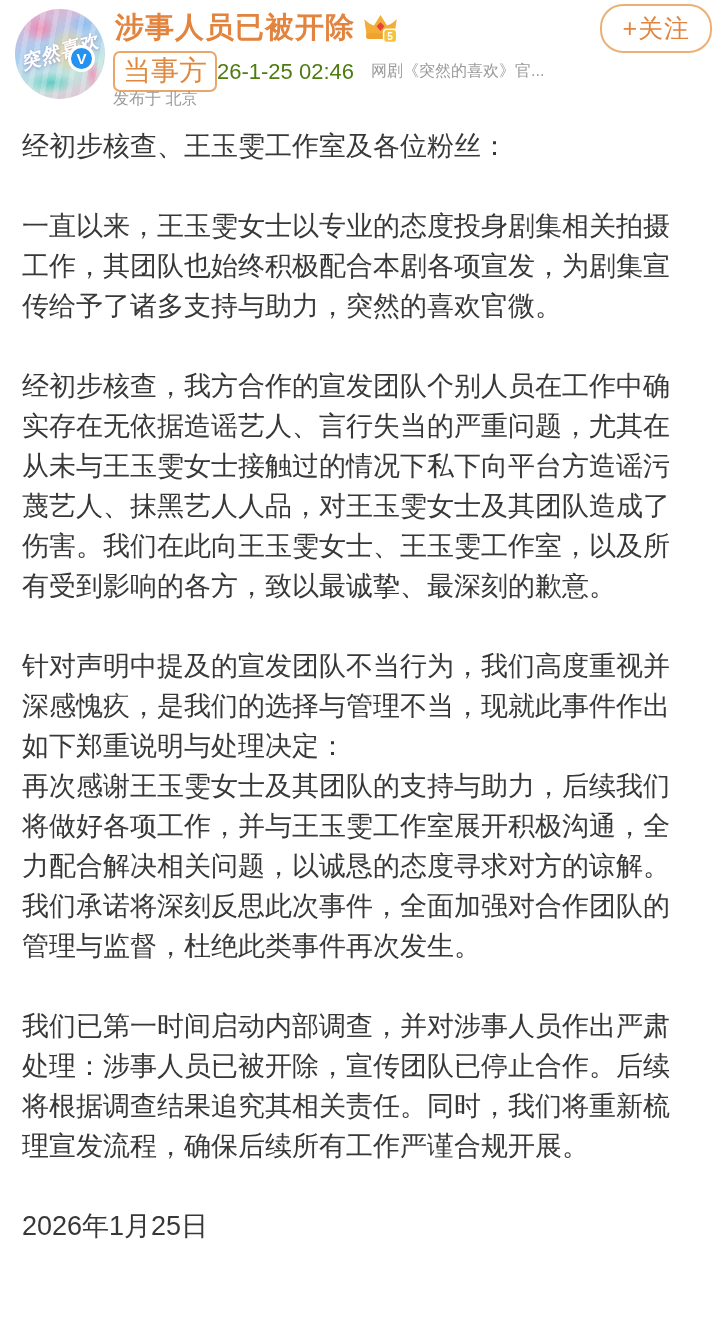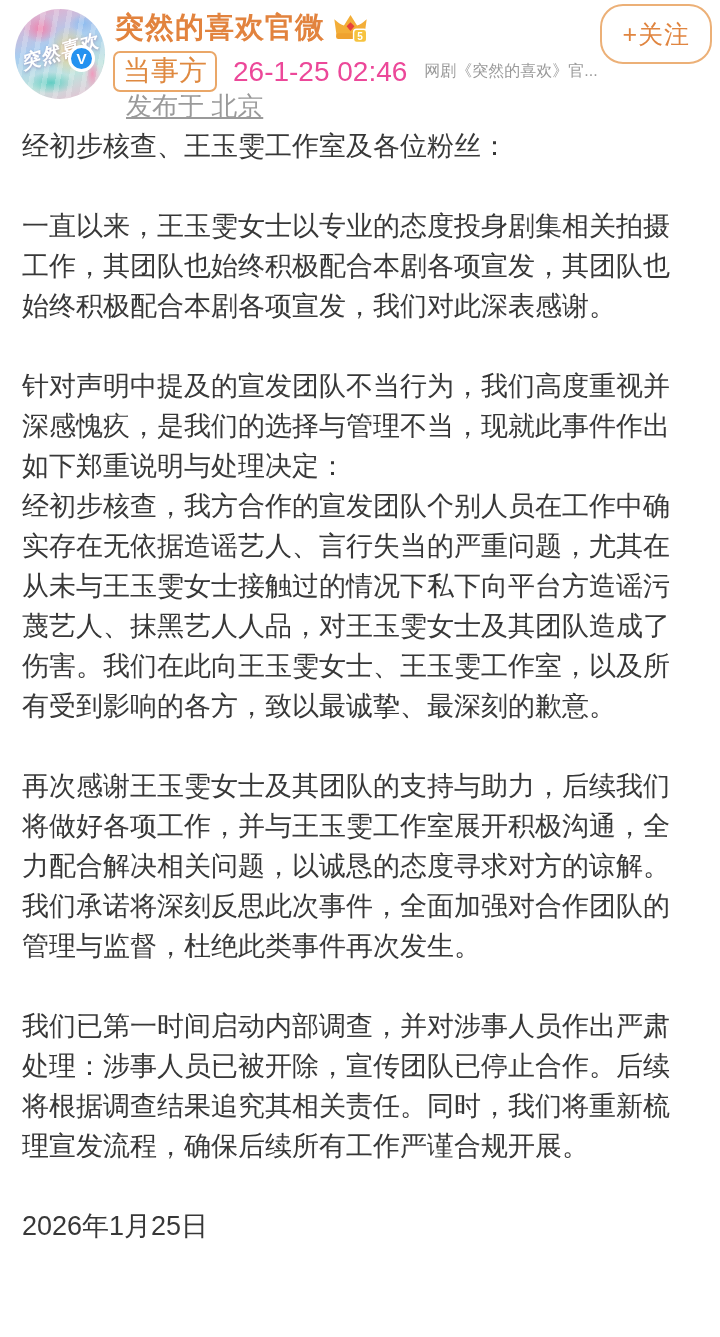--- a/index.html
+++ b/index.html
@@ -42,25 +42,25 @@
     color:#fff;font-weight:bold;font-size:15px;line-height:21px;text-align:center;
   }
   .name-row{position:absolute;left:115px;top:8px;display:flex;align-items:center;gap:8px;}
   .username{font-size:29px;font-weight:700;color:#e2833e;cursor:pointer;letter-spacing:1px;}
   .crown{width:35px;height:32px;flex:0 0 auto;}
   .meta-row{position:absolute;left:113px;top:51px;display:flex;align-items:center;}
   .party-tag{
     font-size:28px;color:#df8940;border:2px solid #eaa768;border-radius:7px;
     padding:2px 8px 3px;line-height:1.15;flex:0 0 auto;
   }
-  .time{font-size:28px;color:#ec4899;margin-left:16px;white-space:nowrap;}
+  .time{font-size:22px;color:#4d7c0f;margin-left:0;white-space:nowrap;}
   .source{font-size:16px;color:#9a9a9a;margin-left:17px;white-space:nowrap;cursor:pointer;}
-  .loc-row{position:absolute;left:126px;top:89px;font-size:26px;color:#9a9a9a;text-decoration:underline;}
+  .loc-row{position:absolute;left:113px;top:89px;font-size:16px;color:#9a9a9a;}
   .follow-btn{
-    position:absolute;right:8px;top:4px;height:60px;padding:0 20px;
+    position:absolute;right:8px;top:4px;height:49px;padding:0 20px;
     background:#fff;border:2px solid #ecb077;border-radius:23px;box-sizing:border-box;
     color:#e08540;font-size:25px;font-family:inherit;
     display:flex;align-items:center;cursor:pointer;letter-spacing:1px;
   }
 
   
   .post-body{padding:8px 26px 0 22px;}
   .para{
     margin:0 0 40px 0;
     font-size:27px;line-height:40px;color:#383838;
@@ -76,21 +76,21 @@
   <header class="post-header">
 
     <div class="avatar-wrap">
       <div class="avatar-img">
         <span class="avatar-text">突然喜欢</span>
       </div>
       <span class="v-badge">V</span>
     </div>
 
     <div class="name-row">
-      <span class="username">突然的喜欢官微</span>
+      <span class="username">涉事人员已被开除</span>
       <svg class="crown" viewBox="0 0 40 36" aria-hidden="true">
         <path d="M4,26 L1.5,8 Q8,14 12.5,15 L20,3 L27.5,15 Q32,14 38.5,8 L36,26 Z" fill="#f3ae38"></path>
         <rect x="3.5" y="24" width="33" height="6.5" rx="2.5" fill="#efa22f"></rect>
         <path d="M20,11.5 l4.5,4.5 -4.5,5.5 -4.5,-5.5 z" fill="#e8413c"></path>
         <rect x="23.5" y="19.5" width="15" height="15" rx="3.5" fill="#f6c33f" stroke="#ffffff" stroke-width="1.6"></rect>
         <text x="31" y="31.5" text-anchor="middle" font-size="11.5" font-weight="bold" fill="#ffffff">5</text>
       </svg>
     </div>
 
     <div class="meta-row">
@@ -99,21 +99,21 @@
       <span class="source">网剧《突然的喜欢》官...</span>
     </div>
 
     <div class="loc-row">发布于 北京</div>
 
     <button class="follow-btn">+关注</button>
   </header>
 
   <main class="post-body">
     <p class="para">经初步核查、王玉雯工作室及各位粉丝：</p>
-    <p class="para">一直以来，王玉雯女士以专业的态度投身剧集相关拍摄工作，其团队也始终积极配合本剧各项宣发，其团队也始终积极配合本剧各项宣发，我们对此深表感谢。</p>
+    <p class="para">一直以来，王玉雯女士以专业的态度投身剧集相关拍摄工作，其团队也始终积极配合本剧各项宣发，为剧集宣传给予了诸多支持与助力，突然的喜欢官微。</p>
+    <p class="para">经初步核查，我方合作的宣发团队个别人员在工作中确实存在无依据造谣艺人、言行失当的严重问题，尤其在从未与王玉雯女士接触过的情况下私下向平台方造谣污蔑艺人、抹黑艺人人品，对王玉雯女士及其团队造成了伤害。我们在此向王玉雯女士、王玉雯工作室，以及所有受到影响的各方，致以最诚挚、最深刻的歉意。</p>
     <p class="para tight">针对声明中提及的宣发团队不当行为，我们高度重视并深感愧疚，是我们的选择与管理不当，现就此事件作出如下郑重说明与处理决定：</p>
-    <p class="para">经初步核查，我方合作的宣发团队个别人员在工作中确实存在无依据造谣艺人、言行失当的严重问题，尤其在从未与王玉雯女士接触过的情况下私下向平台方造谣污蔑艺人、抹黑艺人人品，对王玉雯女士及其团队造成了伤害。我们在此向王玉雯女士、王玉雯工作室，以及所有受到影响的各方，致以最诚挚、最深刻的歉意。</p>
     <p class="para">再次感谢王玉雯女士及其团队的支持与助力，后续我们将做好各项工作，并与王玉雯工作室展开积极沟通，全力配合解决相关问题，以诚恳的态度寻求对方的谅解。我们承诺将深刻反思此次事件，全面加强对合作团队的管理与监督，杜绝此类事件再次发生。</p>
     <p class="para">我们已第一时间启动内部调查，并对涉事人员作出严肃处理：涉事人员已被开除，宣传团队已停止合作。后续将根据调查结果追究其相关责任。同时，我们将重新梳理宣发流程，确保后续所有工作严谨合规开展。</p>
     <p class="para">2026年1月25日</p>
   </main>
 
 </div>
 
 </body></html>

